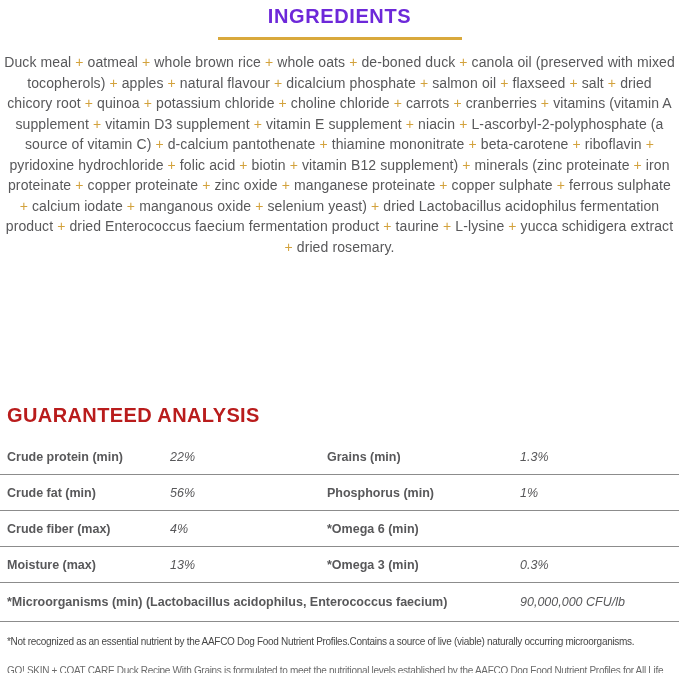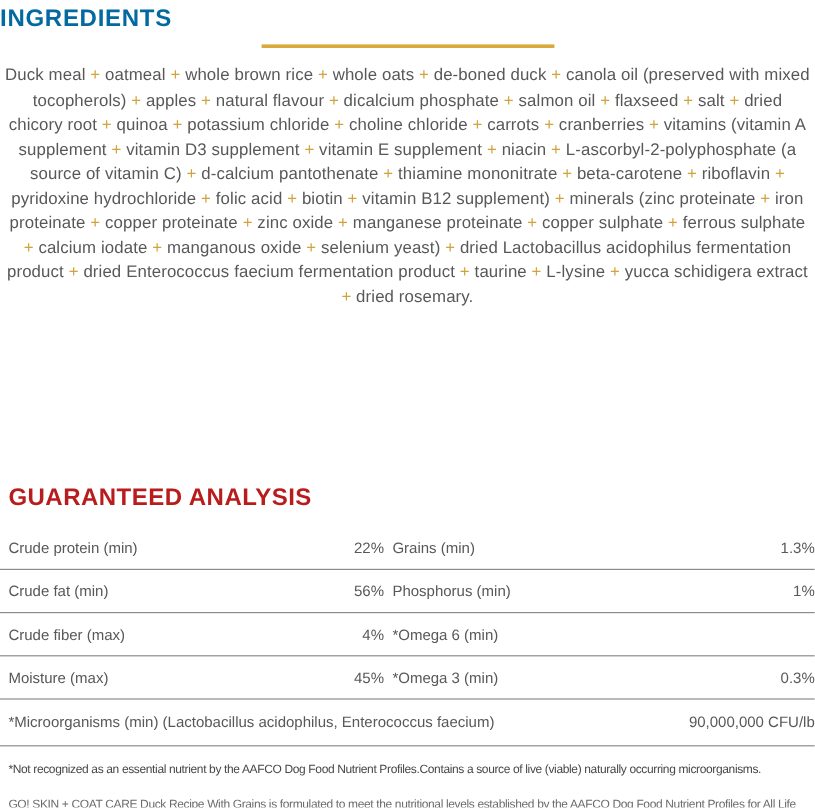--- a/index.html
+++ b/index.html
@@ -3,25 +3,26 @@
 <meta charset="utf-8">
 <style>
   * { margin: 0; padding: 0; box-sizing: border-box; }
   html, body { width: 679px; height: 673px; overflow: hidden; background: #ffffff; }
   body {
     font-family: "Liberation Sans", "DejaVu Sans", sans-serif;
     color: #58585a;
   }
   .ingredients-title {
     margin-top: 4px;
+    text-align: center;
     font-size: 20px;
     line-height: 24px;
     font-weight: bold;
     letter-spacing: 0.6px;
-    color: #0369a1;
+    color: #6d28d9;
   }
   .title-underline {
     width: 244px;
     height: 3px;
     margin: 9px auto 0 auto;
     background: #d9a93c;
   }
   .ingredients-text {
     margin: 12px auto 0 auto;
     width: 672px;
@@ -48,22 +49,22 @@
     height: 36px;
     border-bottom: 1px solid #8c8c8c;
   }
   .trow-micro {
     display: grid;
     grid-template-columns: 520px 159px;
     align-items: center;
     height: 39px;
     border-bottom: 1px solid #8c8c8c;
   }
-  .tlabel { padding-left: 7px; text-align: left; }
-  .tvalue { text-align: right; }
+  .tlabel { padding-left: 7px; text-align: left; font-weight: bold; }
+  .tvalue { text-align: left; font-style: italic; }
   .footnote-1 {
     margin: 13px 0 16px 7px;
     width: 668px;
     font-size: 10px;
     line-height: 13px;
     letter-spacing: -0.3px;
     color: #474747;
   }
   .footnote-2 {
     margin: 12px 0 0 7px;
@@ -98,21 +99,21 @@
       <div class="tlabel">Phosphorus (min)</div>
       <div class="tvalue">1%</div>
     </div>
     <div class="trow">
       <div class="tlabel">Crude fiber (max)</div>
       <div class="tvalue">4%</div>
       <div class="tlabel">*Omega 6 (min)</div>
     </div>
     <div class="trow">
       <div class="tlabel">Moisture (max)</div>
-      <div class="tvalue">45%</div>
+      <div class="tvalue">13%</div>
       <div class="tlabel">*Omega 3 (min)</div>
       <div class="tvalue">0.3%</div>
     </div>
     <div class="trow-micro">
       <div class="tlabel">*Microorganisms (min) (Lactobacillus acidophilus, Enterococcus faecium)</div>
       <div class="tvalue">90,000,000 CFU/lb</div>
     </div>
   </div>
 
 <p class="footnote-1">*Not recognized as an essential nutrient by the AAFCO Dog Food Nutrient Profiles.Contains a source of live (viable) naturally occurring microorganisms.</p>

